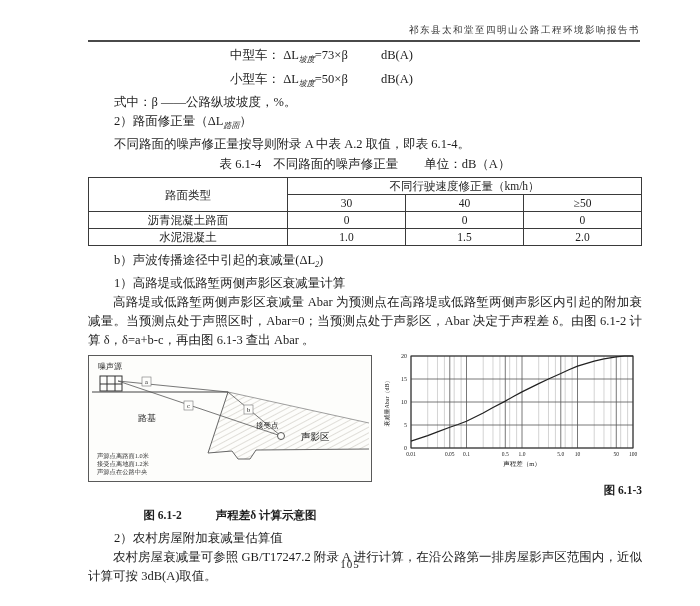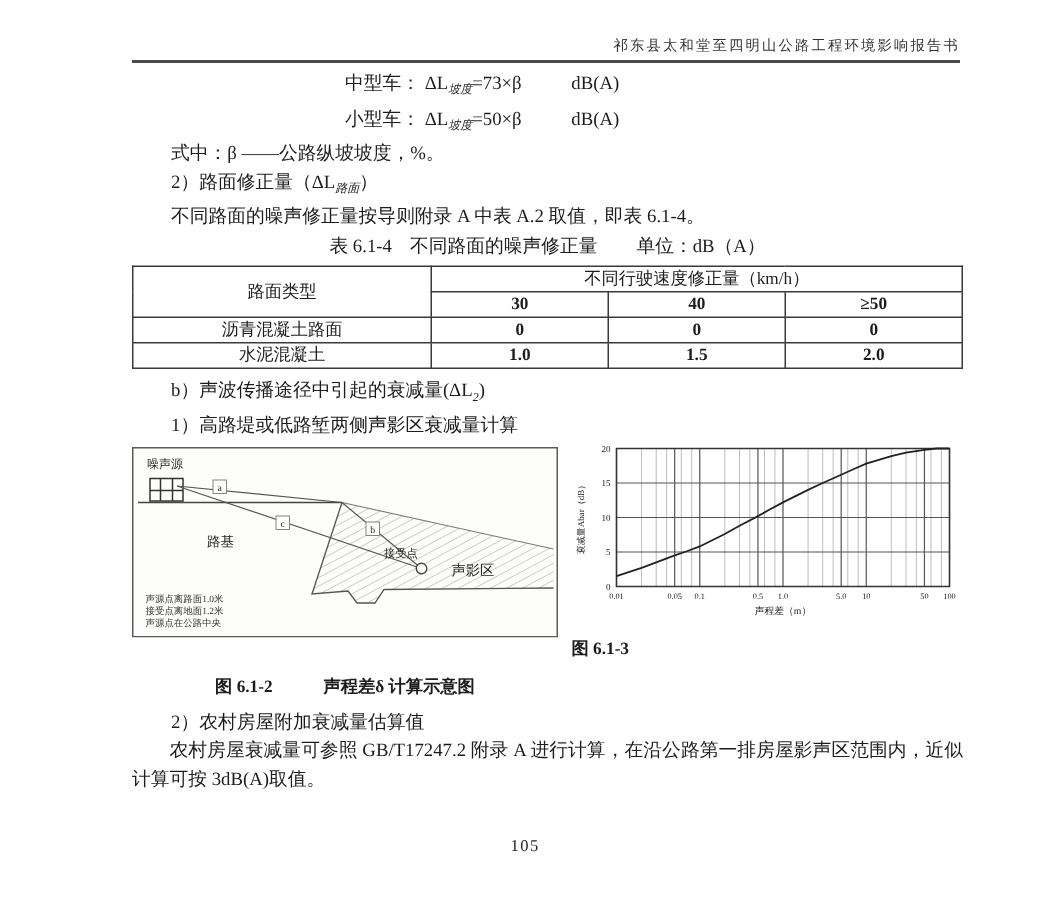--- a/index.html
+++ b/index.html
@@ -12,28 +12,28 @@
   .formula-row{padding-left:142px;line-height:19.5px;}
   .fsub{font-size:8px;vertical-align:-3px;font-style:italic;}
   .funit{margin-left:30px;}
   .ind{padding-left:26px;}
   .para{text-indent:2em;text-align:justify;}
   .tbl-caption{text-align:center;font-weight:normal;font-size:12.5px;margin:1px 0 3px 0;}
   .tbl-caption .gap1{margin-left:12px;}
   .tbl-caption .gap2{margin-left:26px;}
   table.noise{width:100%;border-collapse:collapse;font-size:11.5px;table-layout:fixed;margin-bottom:5px;}
   table.noise td{border:1px solid #3a3a3a;text-align:center;padding:1px 2px;height:14px;line-height:14px;}
-  table.noise td.num{font-weight:bold;}
+  table.noise td.num{font-weight:normal;}
   .fig-row{display:flex;gap:9px;margin-top:5px;align-items:flex-start;}
   .fig-col-left{width:329px;}
   .fig-col-right{width:261px;margin-top:-4px;}
   .fig-caption{display:flex;justify-content:center;gap:34px;font-weight:bold;
                font-size:11.5px;margin-top:20px;line-height:15px;}
   .fig-caption-r{display:flex;gap:26px;font-weight:bold;font-size:11.5px;margin-top:4px;
-                 line-height:15px;justify-content:flex-start;}
+                 line-height:15px;justify-content:flex-end;}
   .fig-caption-r .cap-text{width:192px;text-align:center;}
   .page-num{position:absolute;top:558px;left:0;width:700px;text-align:center;
             font-size:11px;letter-spacing:1px;color:#222;}
   svg text{font-family:"Liberation Serif","DejaVu Serif",serif;}
 </style>
 </head>
 <body>
 
 <div class="doc-header">祁东县太和堂至四明山公路工程环境影响报告书</div>
 <div class="header-rule"></div>
@@ -91,20 +91,21 @@
         <td class="num">1.5</td>
         <td class="num">2.0</td>
       </tr>
     </tbody>
   </table>
 
   <div class="ind">
     <span>b）声波传播途径中引起的衰减量(ΔL</span><span class="fsub">2</span><span>)</span>
   </div>
   <div class="ind">1）高路堤或低路堑两侧声影区衰减量计算</div>
+  <div class="para">高路堤或低路堑两侧声影区衰减量 Abar 为预测点在高路堤或低路堑两侧声影区内引起的附加衰减量。当预测点处于声照区时，Abar=0；当预测点处于声影区，Abar 决定于声程差 δ。由图 6.1-2 计算 δ，δ=a+b-c，再由图 6.1-3 查出 Abar 。</div>
 
   <div class="fig-row">
 
     <div class="fig-col-left">
       <svg width="284" height="127" viewBox="0 0 284 127">
         <defs>
           <pattern id="hatch" width="5" height="5" patternTransform="rotate(62)" patternUnits="userSpaceOnUse">
             <line x1="0" y1="0" x2="0" y2="5" stroke="#a9a396" stroke-width="0.7"></line>
           </pattern>
         </defs>

